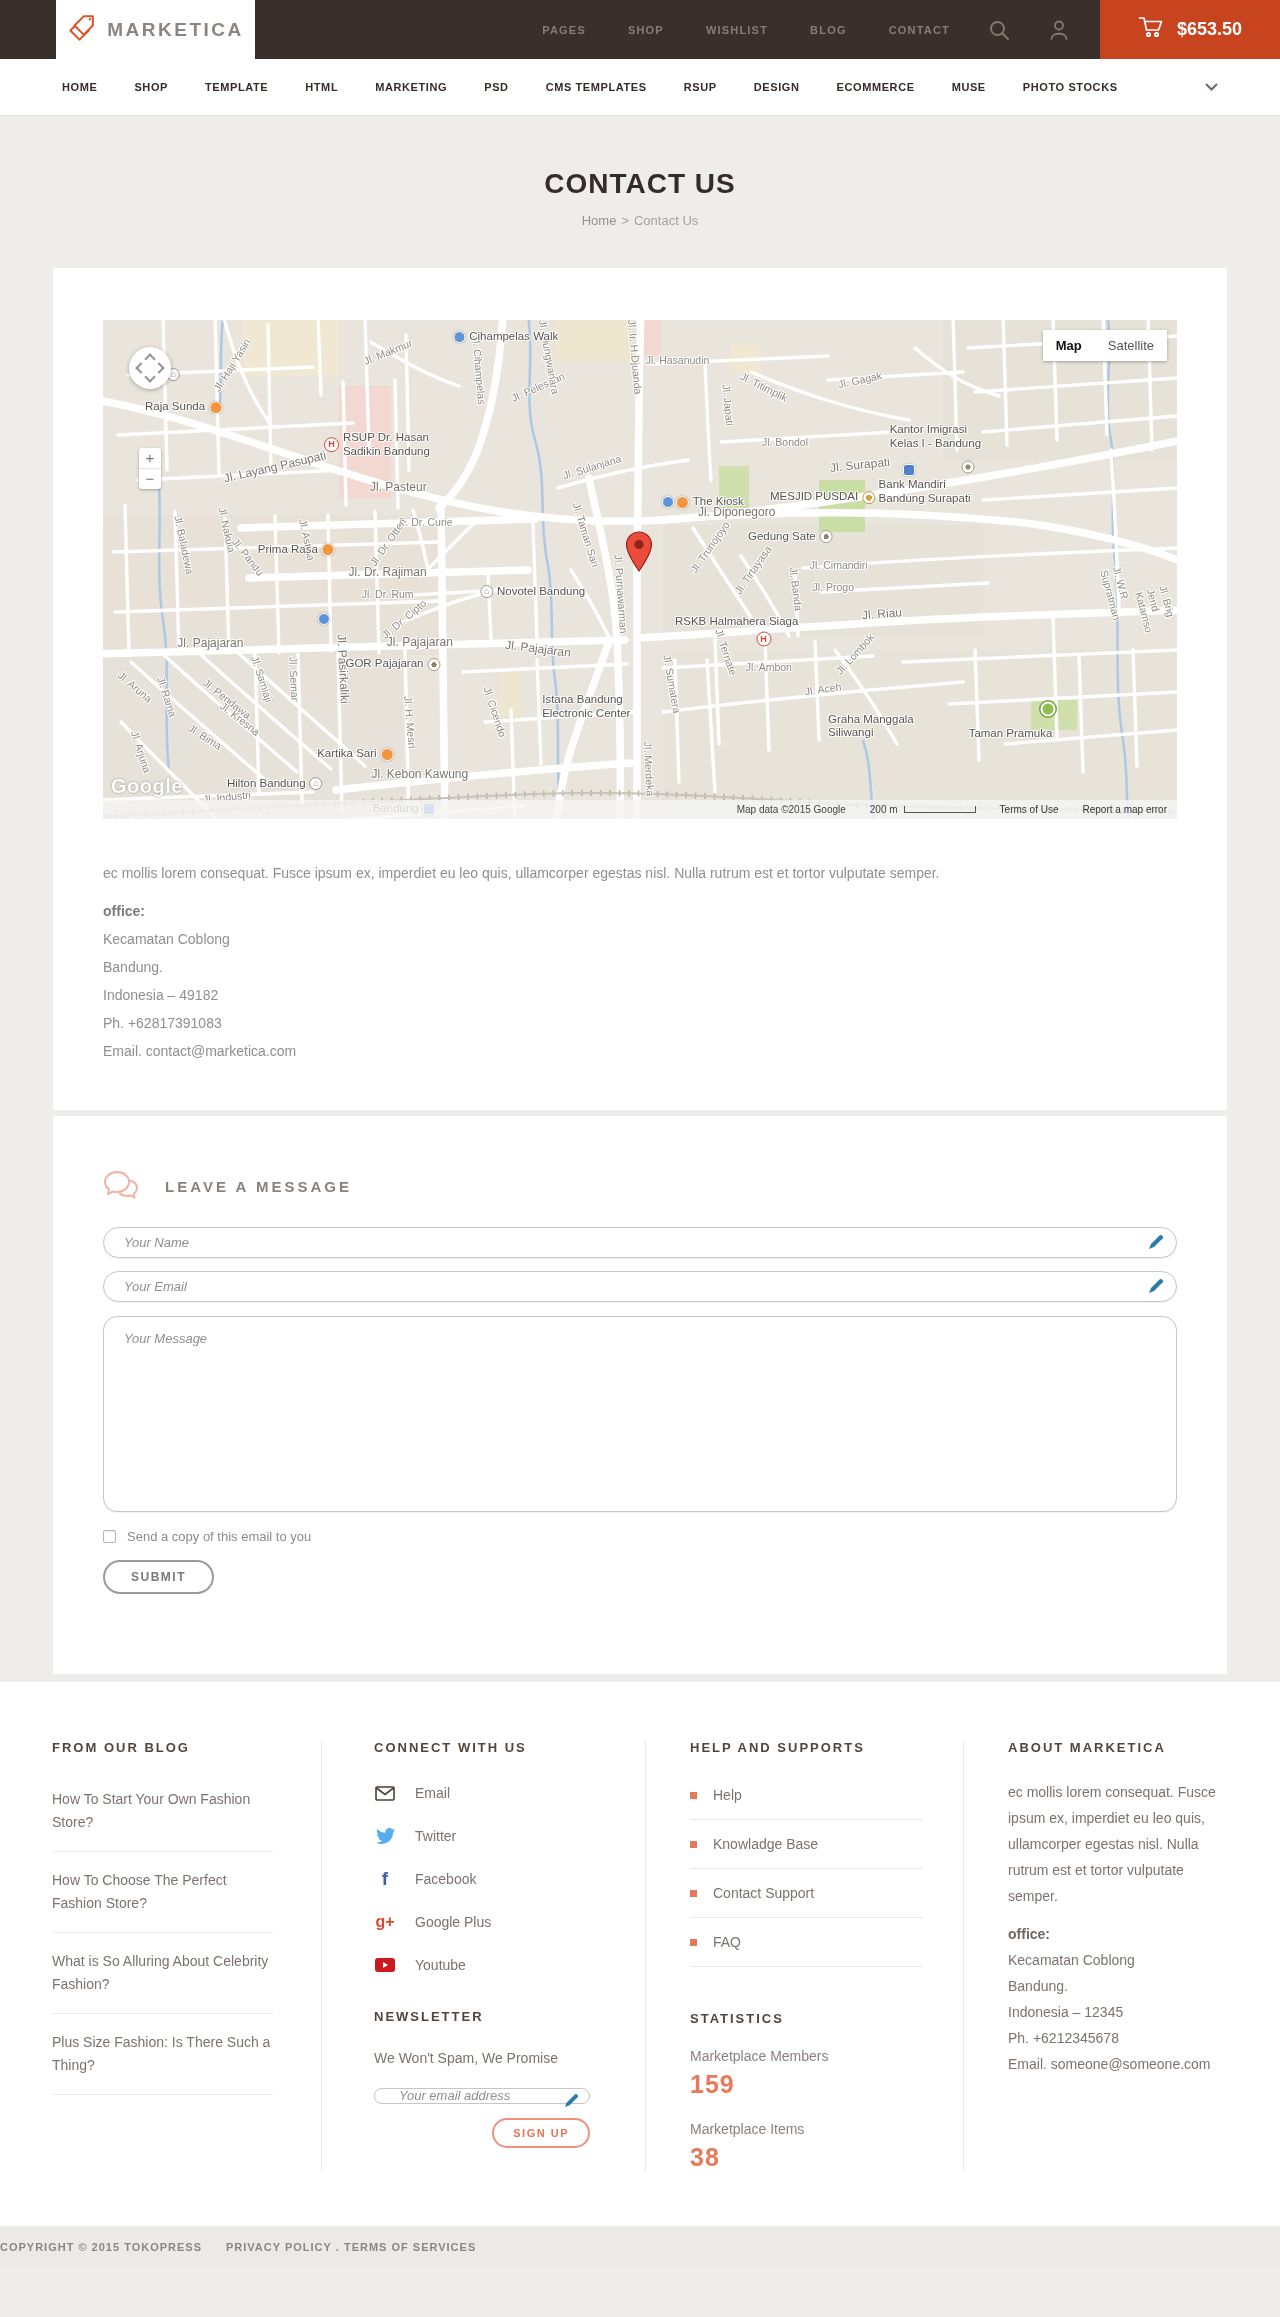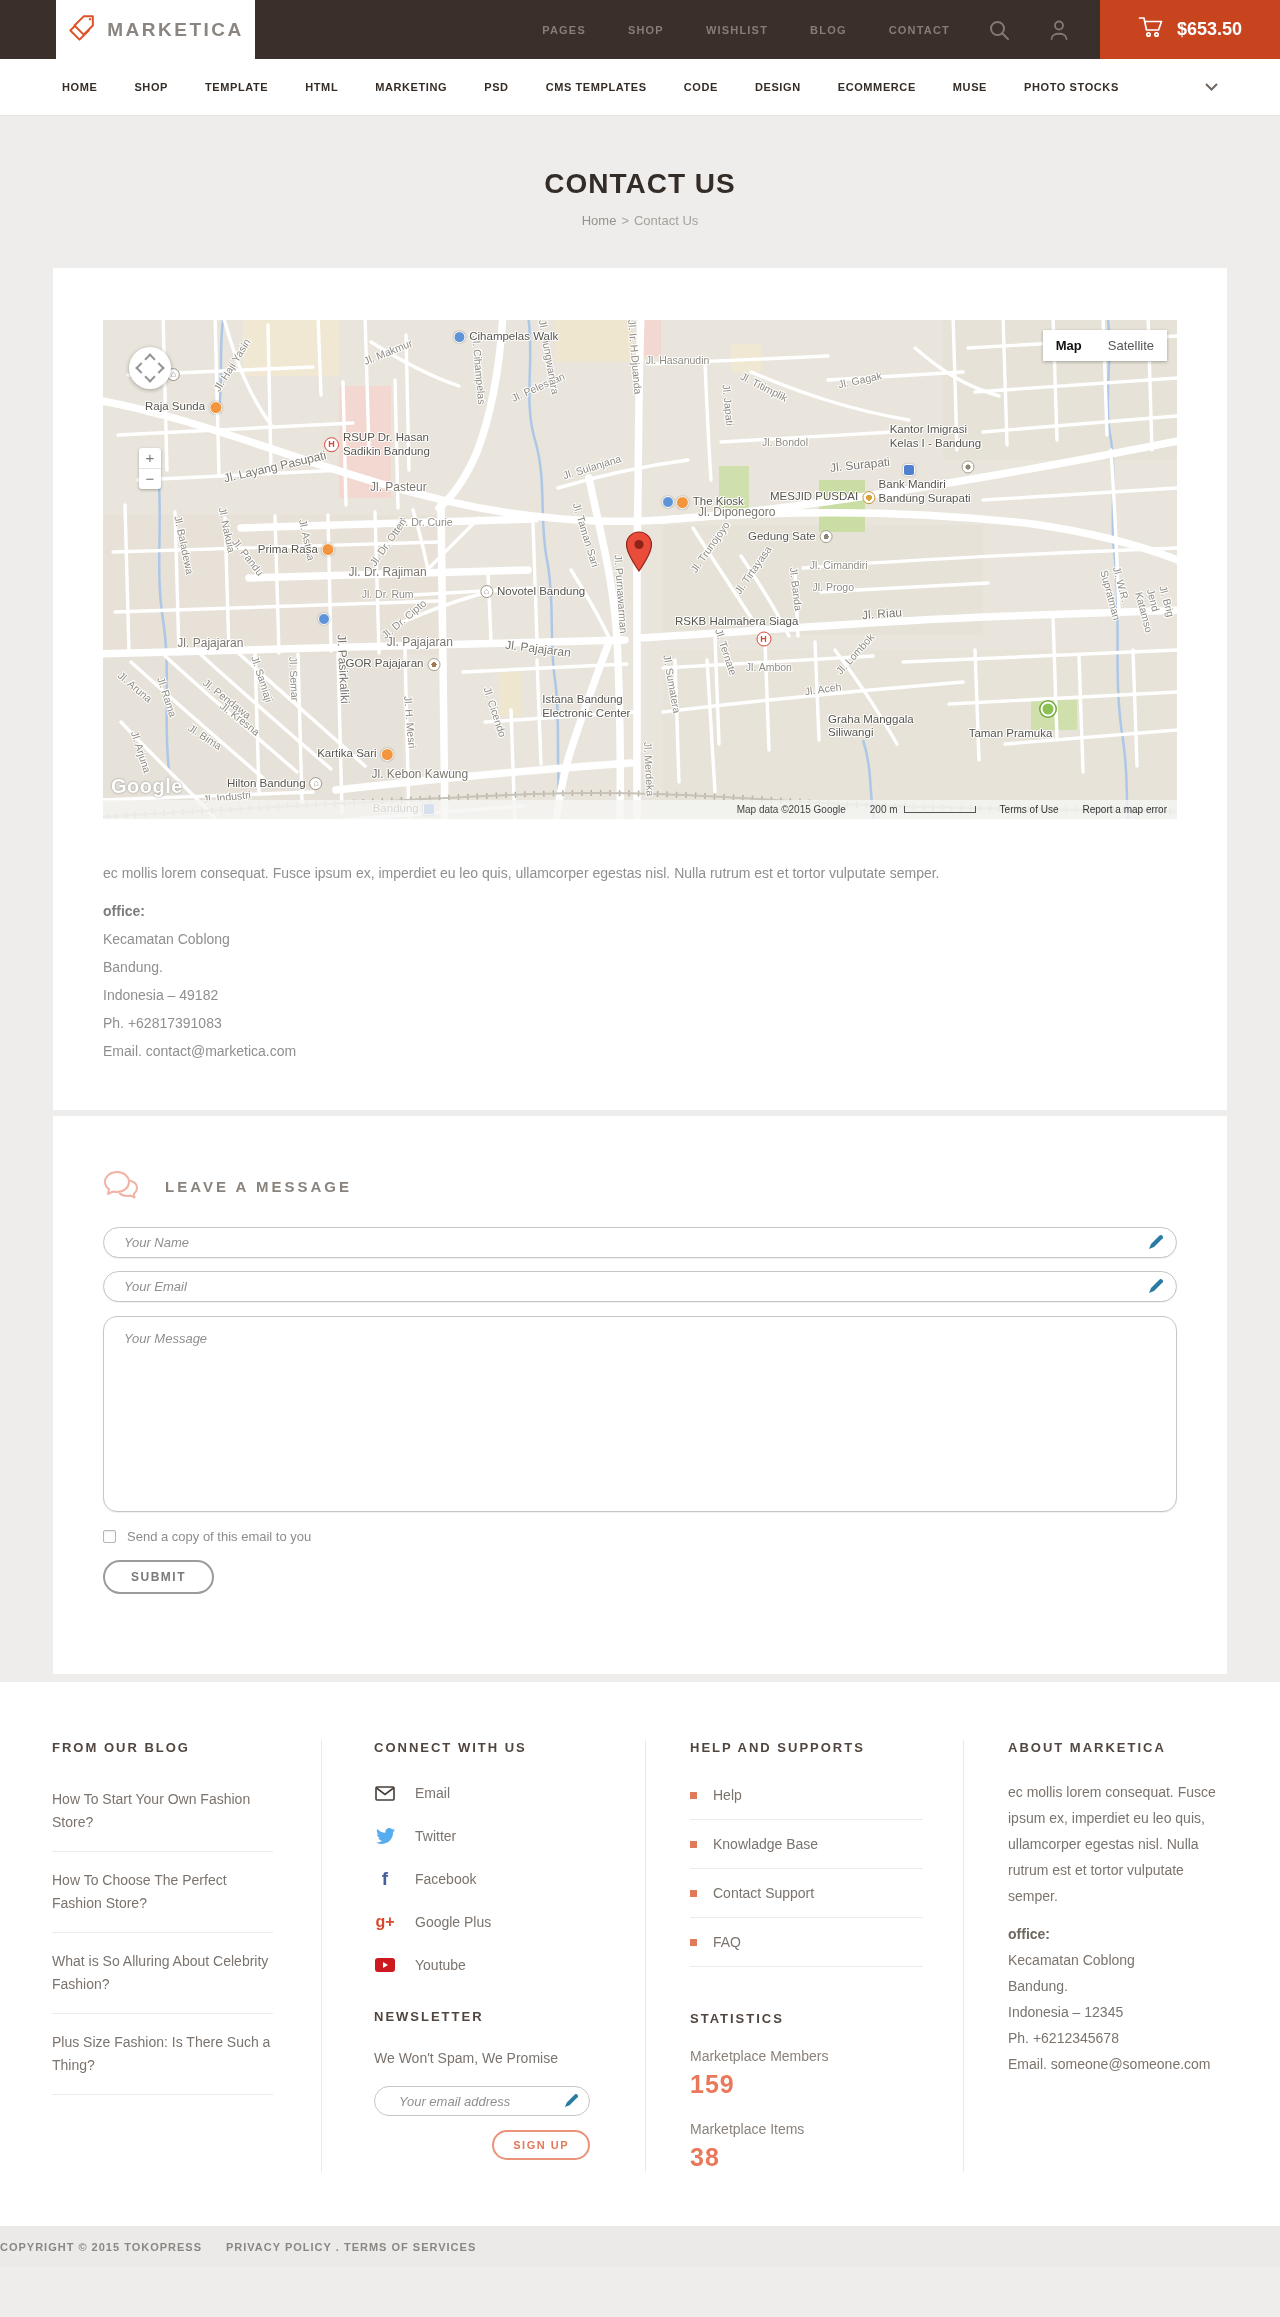--- a/index.html
+++ b/index.html
@@ -117,21 +117,21 @@
   .blog-list li{padding:17px 0;border-bottom:1px solid #edebe9;font-size:14px;line-height:23px;color:#7b736d;cursor:pointer;}
   .social{list-style:none;margin:30px 0 0;padding:0;}
   .social li{display:flex;align-items:center;gap:19px;margin-bottom:27px;font-size:14px;color:#7b736d;cursor:pointer;}
   .social .ic{width:22px;display:flex;justify-content:center;}
   .fb-i{font-size:19px;font-weight:bold;color:#43609c;line-height:16px;}
   .gp-i{font-size:16px;font-weight:bold;color:#d6492f;line-height:16px;}
   .nl-head{margin-top:36px;}
   .nl-tag{margin-top:26px;font-size:14px;color:#7b736d;}
   .nl-wrap{width:216px;margin-top:20px;}
   .nl-input{position:relative;}
-  .nl-input input{width:100%;box-sizing:border-box;height:30px;border:1px solid #c6c6c6;border-radius:15px;
+  .nl-input input{width:100%;box-sizing:border-box;height:16px;border:1px solid #c6c6c6;border-radius:15px;
     padding:0 32px 0 24px;font-family:"Liberation Sans",sans-serif;font-size:13px;font-style:italic;color:#555;outline:none;}
   .nl-input .pen{position:absolute;right:12px;top:8px;}
   .signup-row{display:flex;justify-content:flex-end;margin-top:14px;}
   .signup-btn{background:#fff;border:2px solid #ec9279;border-radius:15px;color:#e2795a;font-family:"Liberation Sans",sans-serif;
     font-size:11px;font-weight:bold;letter-spacing:1.5px;padding:7px 19px;cursor:pointer;}
   .help-list{list-style:none;margin:16px 0 0;padding:0;}
   .help-list li{display:flex;align-items:center;gap:16px;padding:16px 0;border-bottom:1px solid #edebe9;
     font-size:14px;color:#7b736d;cursor:pointer;}
   .bullet{width:7px;height:7px;background:#e2795a;flex:none;}
   .stats-head{margin-top:44px;}
@@ -199,21 +199,21 @@
   <div class="menubar">
     <span style="display:flex;gap:37px;">
 
     <a>HOME</a>
         <a>SHOP</a>
         <a>TEMPLATE</a>
         <a>HTML</a>
         <a>MARKETING</a>
         <a>PSD</a>
         <a>CMS TEMPLATES</a>
-        <a>CODE</a>
+        <a>RSUP</a>
         <a>DESIGN</a>
         <a>ECOMMERCE</a>
         <a>MUSE</a>
         <a>PHOTO STOCKS</a>
       </span>
     <span class="menu-caret">
       <svg width="13" height="8" viewBox="0 0 13 8" fill="none" stroke="#6f675f" stroke-width="2">
           <path d="M1 1 L6.5 6.5 L12 1"></path>
         </svg>
     </span>

